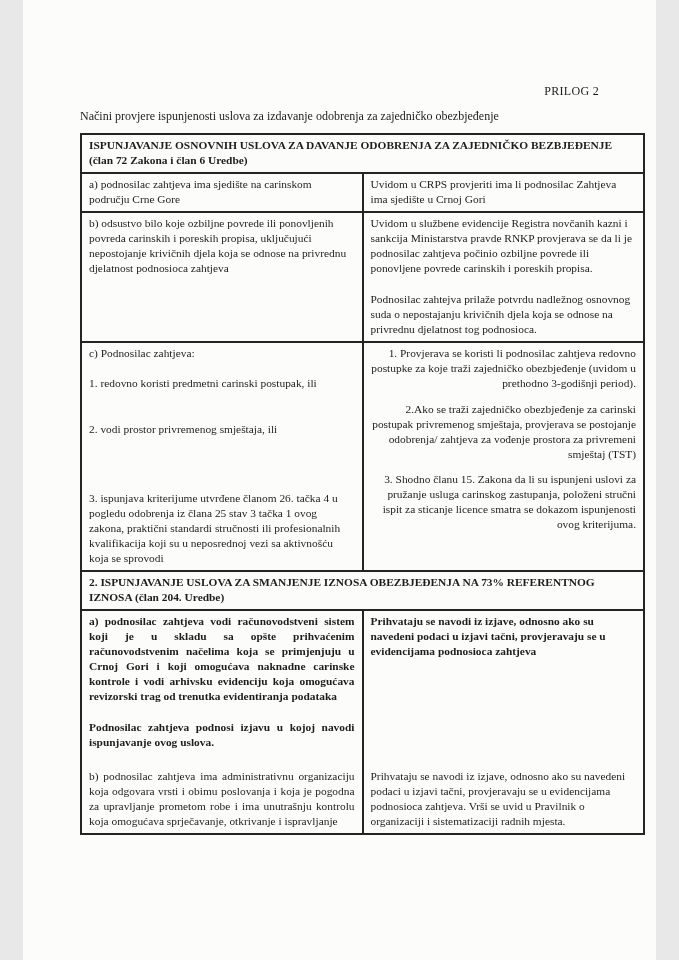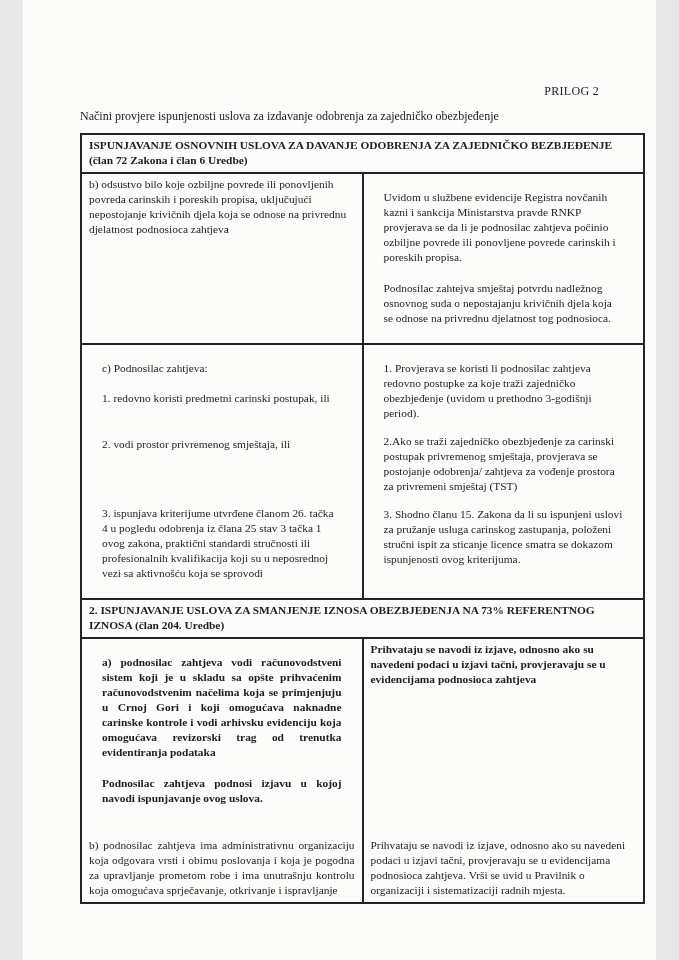--- a/index.html
+++ b/index.html
@@ -39,29 +39,29 @@
     padding:3px 7px 4px 7px;
     box-sizing:border-box;
   }
   td.colL{width:283px;}
   td.hdr{
     font-weight:bold;
     font-size:12.2px;
     line-height:16.5px;
     padding:2px 7px 3px 7px;
   }
-  td p{margin:13px;}
+  td p{margin:0;}
   
   .mt-blank{margin-top:15px !important;}
   .mt-16{margin-top:16px !important;}
   .mt-31{margin-top:31px !important;}
   .mt-54{margin-top:54px !important;}
   .mt-11{margin-top:11px !important;}
   .mt-10{margin-top:10px !important;}
-  .pt-c-right{padding-top:19px;}
+  .pt-c-right{padding-top:19px;text-align:right;}
   .just{text-align:justify;}
   
   tr.merge-top td{border-top:none;}
   tr.merge-bottom td{border-bottom:none;padding-bottom:16px;font-weight:bold;}
 </style>
 </head>
 <body>
 
 <div class="page">
 
@@ -72,26 +72,30 @@
   <table class="doc">
 
     <tbody>
         <tr>
       <td class="hdr" colspan="2">
         <div>ISPUNJAVANJE OSNOVNIH USLOVA ZA DAVANJE ODOBRENJA ZA ZAJEDNIČKO BEZBJEĐENJE</div>
         <div>(član 72 Zakona i član 6 Uredbe)</div>
       </td>
     </tr>
 
+    <tr>
+      <td class="colL">a) podnosilac zahtjeva ima sjedište na carinskom području Crne Gore</td>
+      <td>Uvidom u CRPS provjeriti ima li podnosilac Zahtjeva ima sjedište u Crnoj Gori</td>
+    </tr>
 
     <tr>
       <td class="colL">b) odsustvo bilo koje ozbiljne povrede ili ponovljenih povreda carinskih i poreskih propisa, uključujući nepostojanje krivičnih djela koja se odnose na privrednu djelatnost podnosioca zahtjeva</td>
       <td>
         <p>Uvidom u službene evidencije Registra novčanih kazni i sankcija Ministarstva pravde RNKP provjerava se da li je podnosilac zahtjeva počinio ozbiljne povrede ili ponovljene povrede carinskih i poreskih propisa.</p>
-        <p class="mt-16">Podnosilac zahtejva smještaj potvrdu nadležnog osnovnog suda o nepostajanju krivičnih djela koja se odnose na privrednu djelatnost tog podnosioca.</p>
+        <p class="mt-16">Podnosilac zahtejva prilaže potvrdu nadležnog osnovnog suda o nepostajanju krivičnih djela koja se odnose na privrednu djelatnost tog podnosioca.</p>
       </td>
     </tr>
 
     <tr>
       <td class="colL">
         <p>c) Podnosilac zahtjeva:</p>
         <p class="mt-blank">1. redovno koristi predmetni carinski postupak, ili</p>
         <p class="mt-31">2. vodi prostor privremenog smještaja, ili</p>
         <p class="mt-54">3. ispunjava kriterijume utvrđene članom 26. tačka 4  u pogledu odobrenja iz člana 25 stav 3 tačka 1 ovog zakona, praktični standardi stručnosti ili profesionalnih kvalifikacija koji su u neposrednoj vezi sa aktivnošću koja se sprovodi</p>
       </td>

